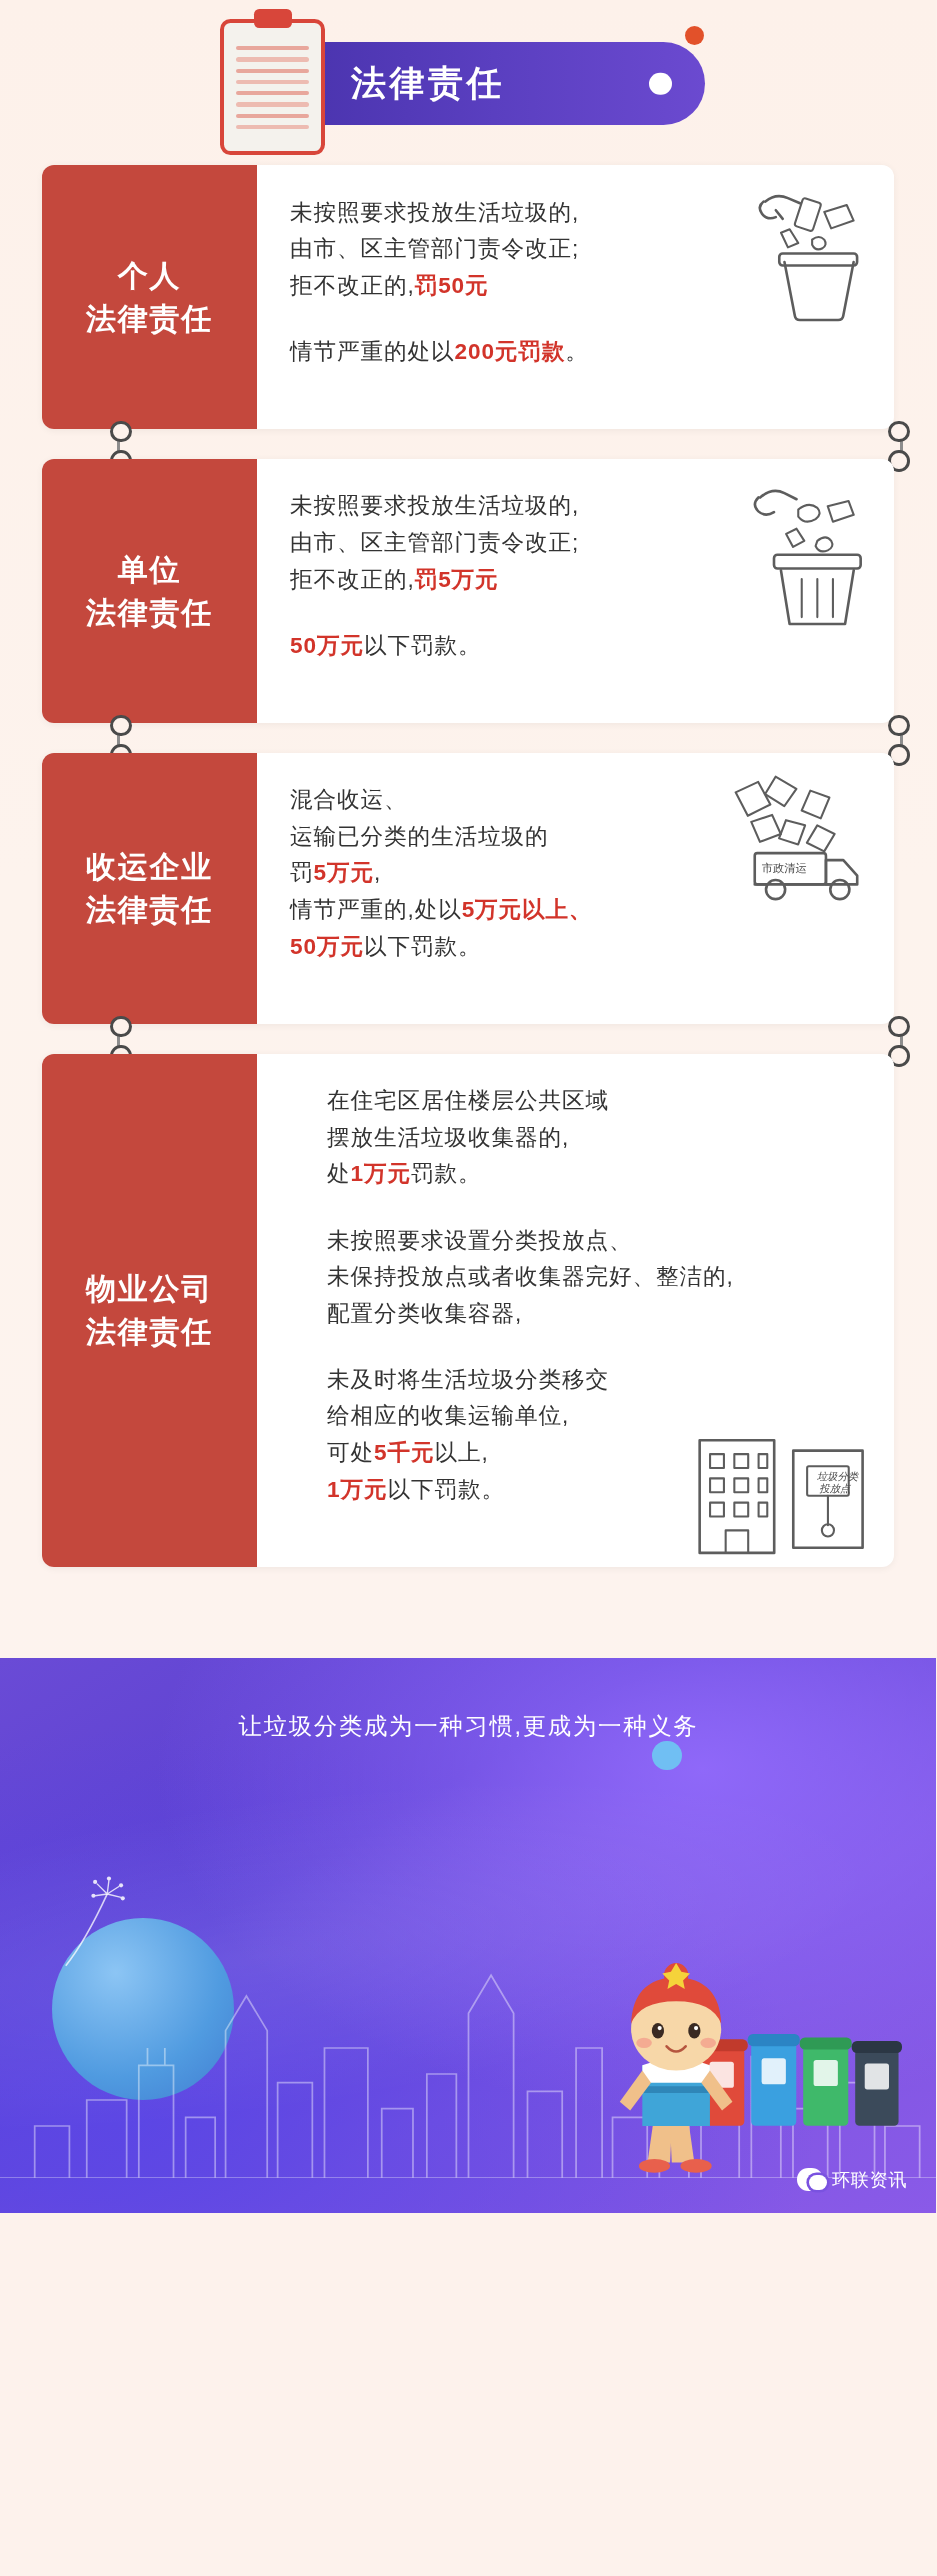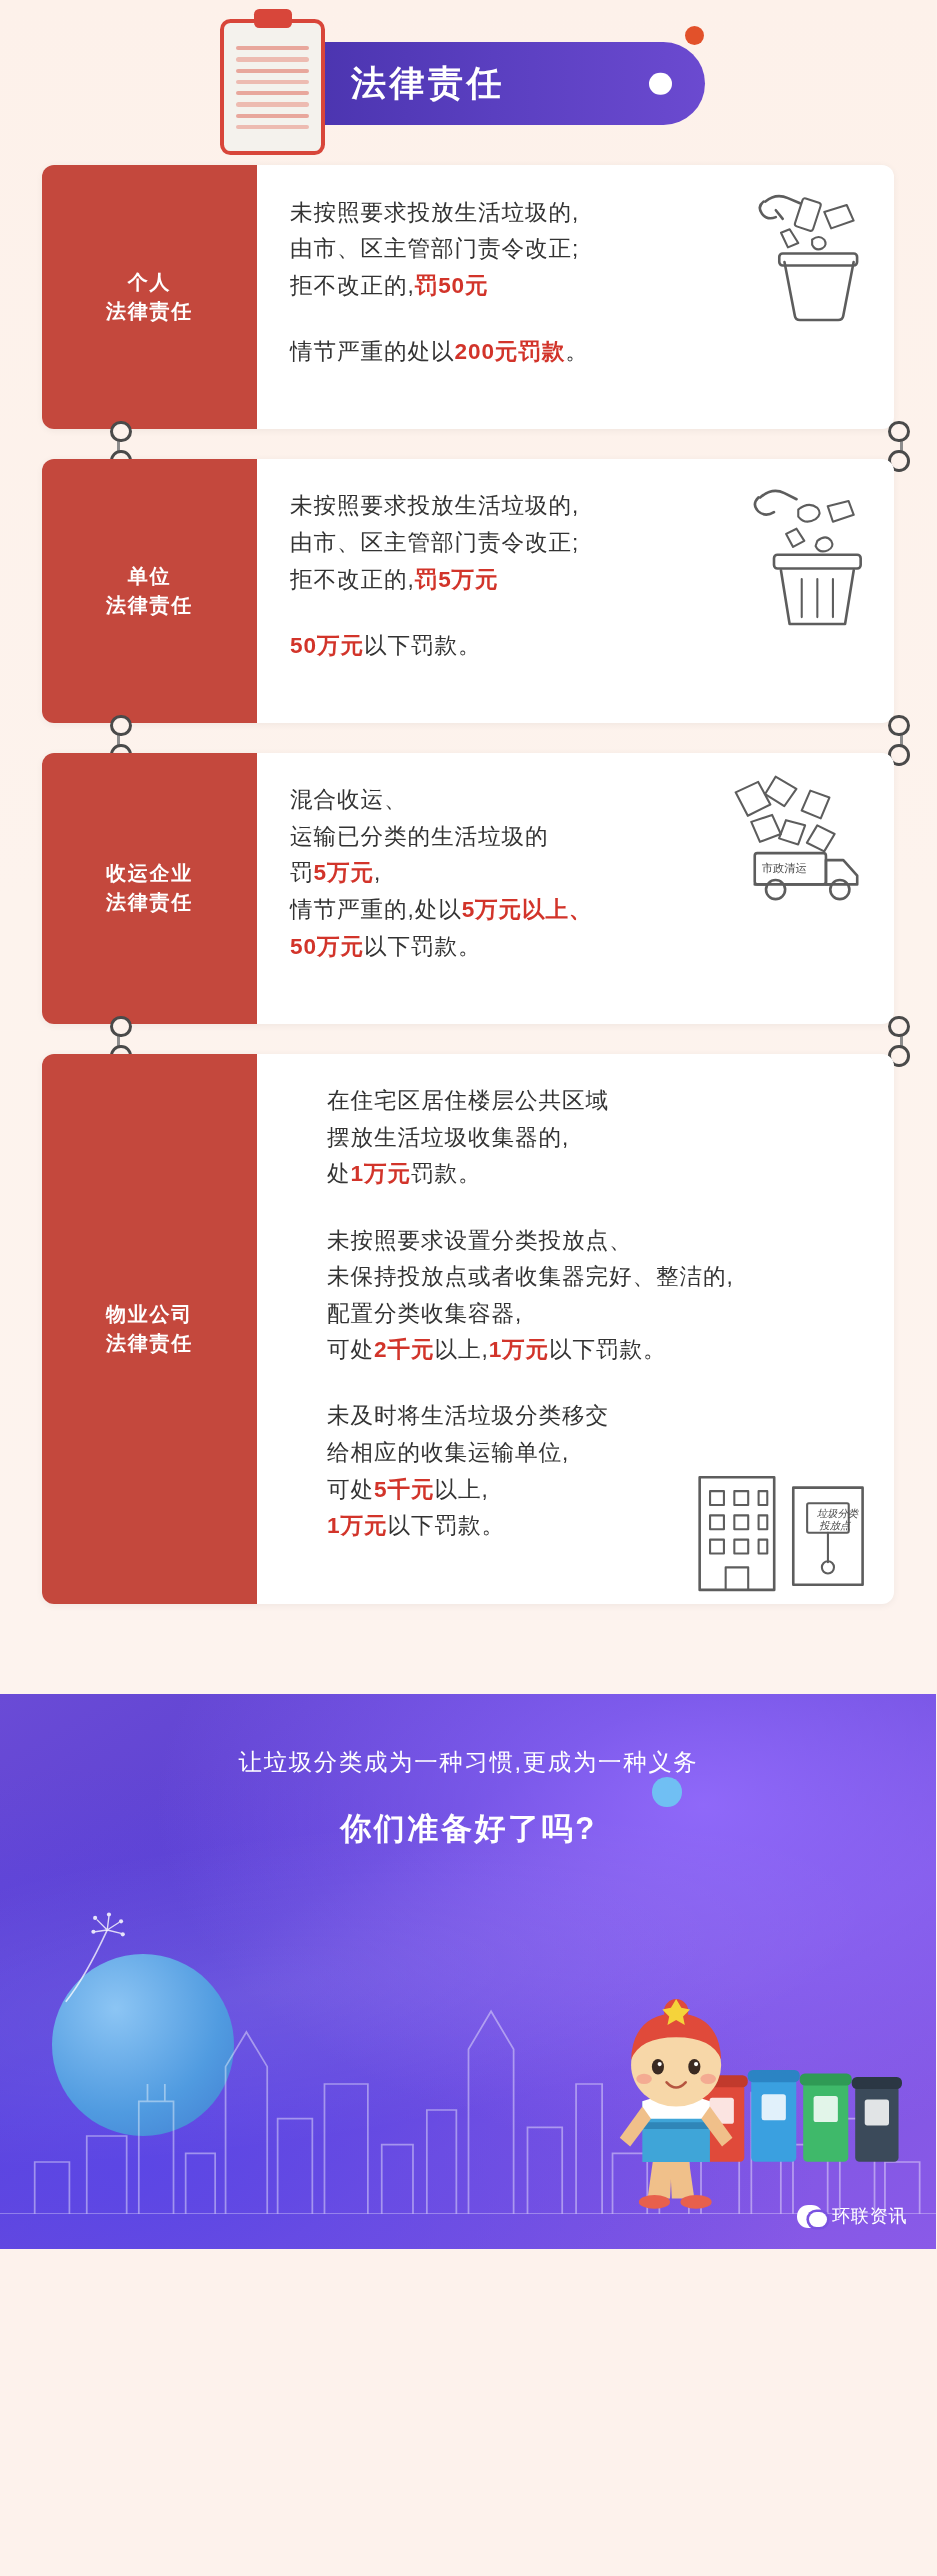--- a/index.html
+++ b/index.html
@@ -48,21 +48,21 @@
   
   .cards{padding:0 42px 61px 42px;position:relative;}
   .card{
     display:flex;background:#ffffff;border-radius:12px;overflow:hidden;
     box-shadow:0 1.7px 7px rgba(0,0,0,0.05);
     margin-bottom:29.5px;position:relative;
   }
   .card-left{
     width:215px;flex:0 0 215px;background:#c4483d;color:#ffffff;
     display:flex;align-items:center;justify-content:center;text-align:center;
-    font-size:20px;font-weight:bold;line-height:1.45;letter-spacing:1.7px;
+    font-size:30px;font-weight:bold;line-height:1.45;letter-spacing:1.7px;
   }
   .card-right{flex:1;padding:29.5px 26px 29.5px 33px;position:relative;min-height:130px;}
   .ln{font-size:22.6px;color:#333333;line-height:1.62;letter-spacing:0.9px;}
   .red{color:#d2342a;font-weight:bold;}
   .blk{margin-bottom:29.5px;}
   .blk:last-child{margin-bottom:0;}
   .connector{position:absolute;left:42px;right:42px;height:29.5px;}
   .connector .d{
     position:absolute;width:15.6px;height:15.6px;border-radius:50%;
     background:#fdf2ec;border:3.5px solid #4a4a4a;
@@ -298,23 +298,20 @@
           <div class="ln">在住宅区居住楼层公共区域</div>
           <div class="ln">摆放生活垃圾收集器的,</div>
           <div class="ln">
             <span>处</span><span class="red">1万元</span><span>罚款。</span>
           </div>
         </div>
         <div class="blk">
           <div class="ln">未按照要求设置分类投放点、</div>
           <div class="ln">未保持投放点或者收集器完好、整洁的,</div>
           <div class="ln">配置分类收集容器,</div>
-          <div class="ln">
-            <span>可处</span><span class="red">2千元</span><span>以上,</span><span class="red">1万元</span><span>以下罚款。</span>
-          </div>
         </div>
         <div class="blk">
           <div class="ln">未及时将生活垃圾分类移交</div>
           <div class="ln">给相应的收集运输单位,</div>
           <div class="ln">
             <span>可处</span><span class="red">5千元</span><span>以上,</span>
           </div>
           <div class="ln">
             <span class="red">1万元</span><span>以下罚款。</span>
           </div>
@@ -355,21 +352,20 @@
             <circle cx="60" cy="4" r="2.4"></circle>
           <circle cx="74" cy="12" r="2.4"></circle>
             <circle cx="76" cy="27" r="2.4"></circle>
           <circle cx="42" cy="24" r="2.4"></circle>
         </g>
       </svg>
     </div>
 
     <div class="f-text">
       <div class="f-l2">让垃圾分类成为一种习惯,更成为一种义务</div>
-      <div class="f-l3">你们准备好了吗?</div>
     </div>
 
     <svg class="skyline" viewBox="0 0 1080 300" preserveAspectRatio="none">
       <g stroke="rgba(255,255,255,.75)" stroke-width="2" fill="none">
         <path d="M40 300 v-60 h40 v60"></path>
         <path d="M100 300 v-90 h46 v90"></path>
         <path d="M160 300 v-130 h40 v130 M170 170 v-20 M190 170 v-20"></path>
         <path d="M214 300 v-70 h34 v70"></path>
         <path d="M260 300 v-170 l24 -40 l24 40 v170"></path>
         <path d="M320 300 v-110 h40 v110"></path>

